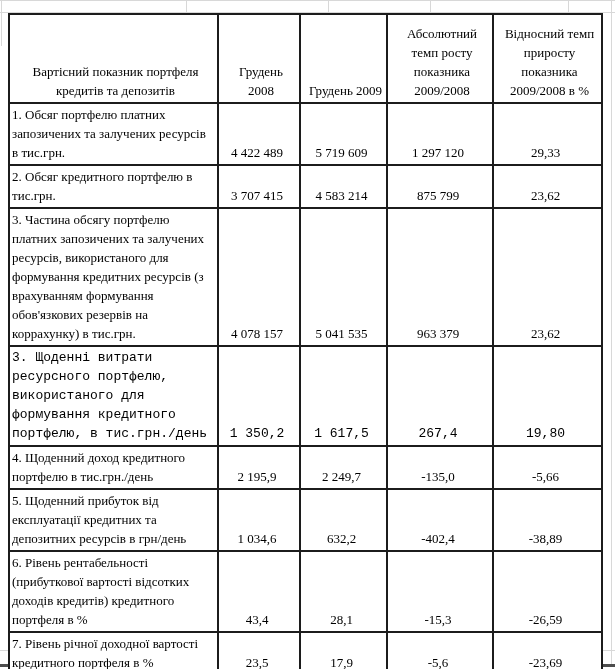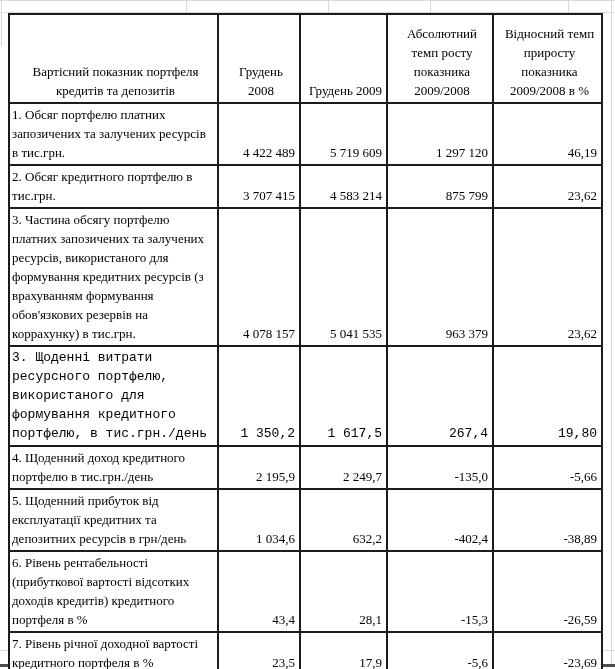--- a/index.html
+++ b/index.html
@@ -23,21 +23,21 @@
     background: #fff;
     font-size: 13px; line-height: 19px;
   }
   table.ind td, table.ind th {
     border: 2px solid #1c1c1c;
     vertical-align: bottom;
     font-weight: normal;
     overflow: hidden;
   }
   td.lbl { text-align: left; padding: 1px 4px 2px 2px; }
-  td.num { text-align: right; padding: 0 4px 2px 0; }
+  td.num { text-align: center; padding: 0 4px 2px 0; }
   th.hd  { text-align: center; padding: 0 2px 2px 6px; }
 
   tr.hdr { height: 89px; }
   tr.r1 { height: 56px; }
   tr.r2 { height: 41px; }
   tr.r3 { height: 126px; margin-top: 17px; }
   tr.r4 { height: 80px; font-family: Liberation Mono, monospace; }
   tr.r5 { height: 38px; }
   tr.r6 { height: 60px; }
   tr.r7 { height: 56px; }
@@ -76,21 +76,21 @@
       <th class="hd">Грудень 2008</th>
       <th class="hd">Грудень 2009</th>
       <th class="hd">Абсолютний темп росту показника 2009/2008</th>
       <th class="hd">Відносний темп приросту показника 2009/2008 в %</th>
     </tr>
     <tr class="r1">
       <td class="lbl">1. Обсяг портфелю платних запозичених та залучених ресурсів в тис.грн.</td>
       <td class="num">4 422 489</td>
       <td class="num">5 719 609</td>
       <td class="num">1 297 120</td>
-      <td class="num">46,19</td>
+      <td class="num">29,33</td>
     </tr>
     <tr class="r2">
       <td class="lbl">2. Обсяг кредитного портфелю в тис.грн.</td>
       <td class="num">3 707 415</td>
       <td class="num">4 583 214</td>
       <td class="num">875 799</td>
       <td class="num">23,62</td>
     </tr>
     <tr class="r3">
       <td class="lbl">3. Частина обсягу портфелю платних запозичених та залучених ресурсів, використаного для формування кредитних ресурсів (з врахуванням формування обов'язкових резервів на коррахунку) в тис.грн.</td>

